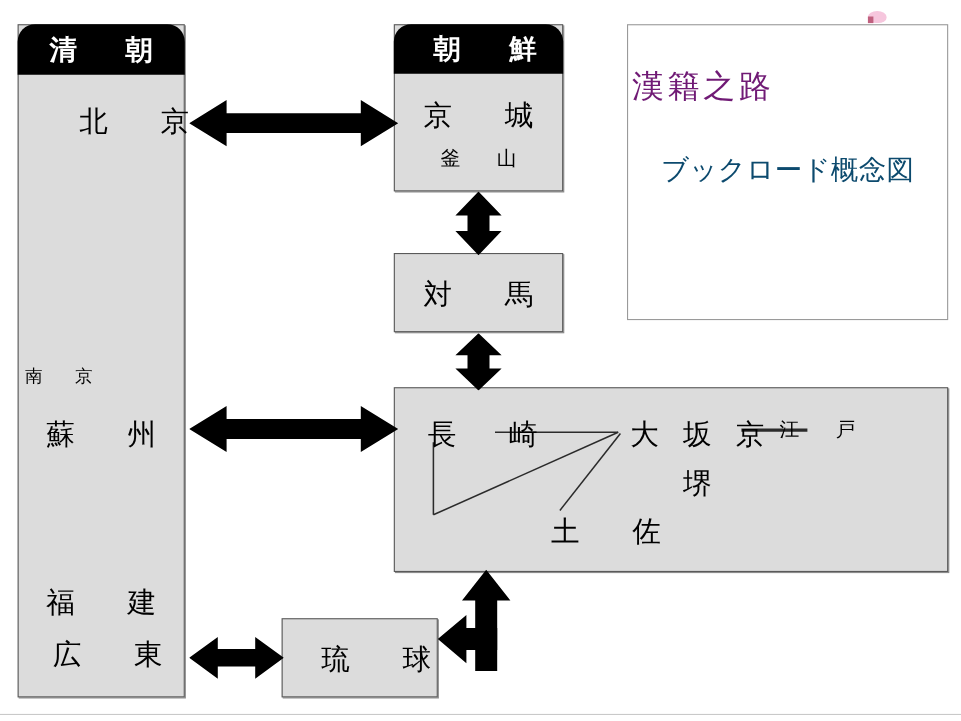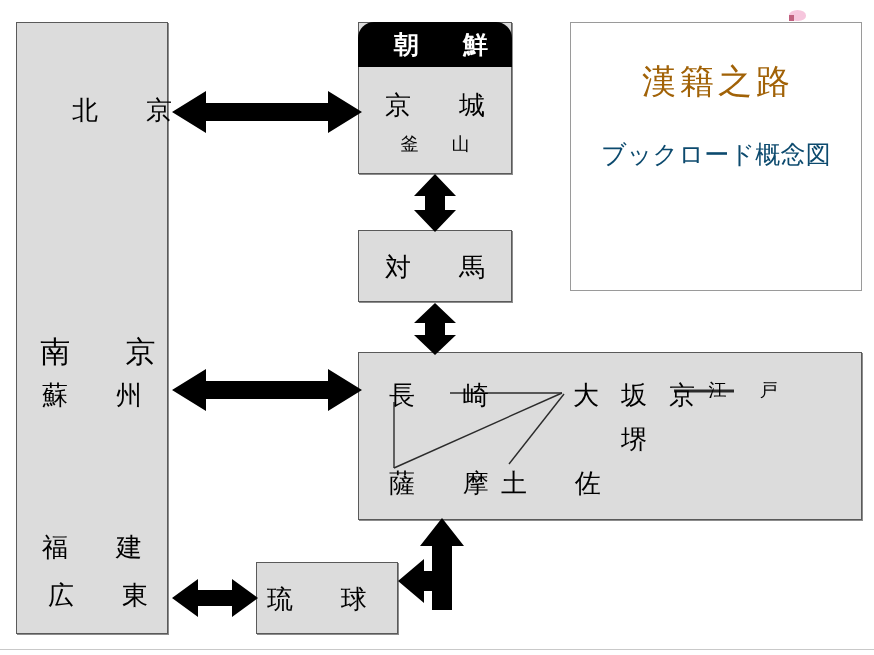--- a/index.html
+++ b/index.html
@@ -57,26 +57,25 @@
     width: 292px;
     height: 269px;
     box-sizing: border-box;
     background: #ffffff;
     border: 1px solid #9a9a9a;
   }
   #title-main {
     position: absolute;
     left: 0; right: 0;
     top: 36px;
-    text-align: center;
     font-family: "DejaVu Serif", "Liberation Serif", serif;
-    font-size: 34px;
+    font-size: 29px;
     letter-spacing: 0.12em;
     text-indent: 0.12em;
-    color: #a16207;
+    color: #701a75;
   }
   #title-sub {
     position: absolute;
     left: 0; right: 0;
     top: 115px;
     text-align: center;
     font-family: "DejaVu Sans", "Liberation Sans", sans-serif;
     font-size: 25px;
     letter-spacing: 0.01em;
     color: #0c4a6e;
@@ -115,22 +114,23 @@
     height: 1px;
     background: #c9c9c9;
   }
 </style>
 </head>
 <body>
 
 <div id="slide">
 
   <div class="box" id="qing-box" style="left:16px; top:22px; width:152px; height:612px;"></div>
+  <div class="box-header rounded-top" style="left:16px; top:22px; width:152px; height:46px; font-size:25px;">清　朝</div>
   <div class="cell" style="left:16px; top:93px; width:152px; text-align:center; font-size:26px;padding-left:30px;">北　京</div>
-  <div class="cell" style="left:16px; top:332px; width:152px; text-align:right; font-size:30px;">南　京</div>
+  <div class="cell" style="left:16px; top:332px; width:152px; text-align:left; font-size:16px;">南　京</div>
   <div class="cell" style="left:16px; top:530px; width:152px; text-align:center; font-size:26px;">福　建</div>
   <div class="cell" style="left:16px; top:378px; width:152px; text-align:center; font-size:26px;">蘇　州</div>
   <div class="cell" style="left:16px; top:578px; width:164px; text-align:center; font-size:26px;">広　東</div>
 
   <div class="box" id="korea-box" style="left:358px; top:22px; width:154px; height:152px;"></div>
   <div class="box-header rounded-top" style="left:358px; top:22px; width:154px; height:45px; font-size:25px;padding-left:12px;">朝　鮮</div>
   <div class="cell" style="left:358px; top:88px; width:154px; text-align:center; font-size:26px;">京　城</div>
   <div class="cell" style="left:358px; top:132px; width:154px; text-align:center; font-size:18px;">釜　山</div>
 
   <div class="box" id="tsushima-box" style="left:358px; top:230px; width:154px; height:72px;"></div>
@@ -150,25 +150,24 @@
 
     <line x1="316" y1="39" x2="376" y2="39" stroke="#2b2b2b" stroke-width="3"></line>
   </svg>
 
   <div class="cell" style="left:378px; top:378px; font-size:26px;">長　崎</div>
   <div class="cell" style="left:562px; top:378px; font-size:26px; letter-spacing:0;">大</div>
   <div class="cell" style="left:610px; top:378px; font-size:26px; letter-spacing:0;">坂</div>
   <div class="cell" style="left:658px; top:378px; font-size:26px; letter-spacing:0;">京</div>
   <div class="cell" style="left:701px; top:378px; font-size:18px;">江　戸</div>
   <div class="cell" style="left:610px; top:422px; font-size:26px; letter-spacing:0;">堺</div>
-  <div class="cell" style="left:378px; top:466px; font-size:26px;">薩　摩</div>
   <div class="cell" style="left:490px; top:466px; font-size:26px;">土　佐</div>
 
   <div class="box" id="ryukyu-box" style="left:256px; top:562px; width:142px; height:72px;"></div>
-  <div class="cell" style="left:256px; top:582px; width:172px; text-align:left; font-size:26px;">琉　球</div>
+  <div class="cell" style="left:256px; top:582px; width:172px; text-align:center; font-size:26px;">琉　球</div>
 
   <svg class="arrow-svg" style="left:172px; top:88px;" width="190" height="48" viewBox="0 0 190 48">
     <polygon fill="#000000" points="0,24 34,3 34,15 156,15 156,3 190,24 156,45 156,33 34,33 34,45"></polygon>
   </svg>
 
   <svg class="arrow-svg" style="left:172px; top:366px;" width="190" height="48" viewBox="0 0 190 48">
     <polygon fill="#000000" points="0,24 34,3 34,15 156,15 156,3 190,24 156,45 156,33 34,33 34,45"></polygon>
   </svg>
 
   <svg class="arrow-svg" style="left:172px; top:576px;" width="86" height="44" viewBox="0 0 86 44">

